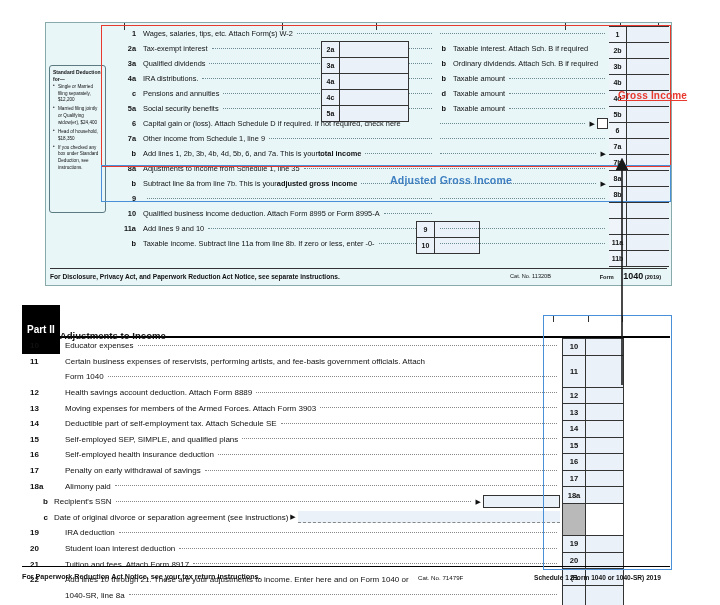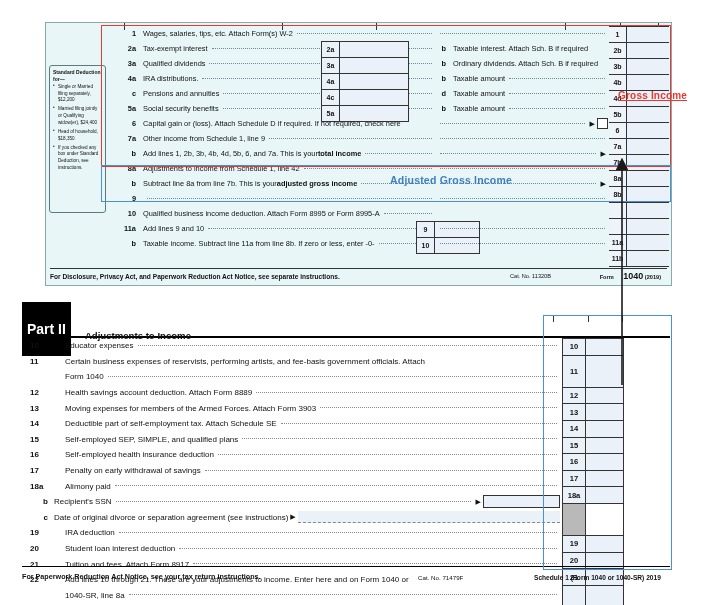--- a/index.html
+++ b/index.html
@@ -57,21 +57,21 @@
 
   .footnote{position:absolute;left:4px;right:4px;bottom:2px;height:14px;
     border-top:1px solid #333;display:flex;align-items:center;font-size:6.6px;font-weight:bold;}
   .footnote .cat{position:absolute;left:460px;font-weight:normal;font-size:5.6px;}
   .footnote .frm{position:absolute;right:6px;font-size:5.6px;}
   .footnote .frm b{font-size:9px;padding-left:8px;}
 
   
   #sched1{left:22px;top:315px;width:648px;height:268px;background:#ffffff;}
   .partbar{display:flex;align-items:center;height:14px;border-bottom:2px solid #000;}
-  .partbadge{background:#000;color:#fff;font-weight:bold;font-size:14px;padding:19px 5px;margin-right:14px;}
+  .partbadge{background:#000;color:#fff;font-weight:bold;font-size:10px;padding:19px 5px;}
   .parttitle{font-weight:bold;font-size:9.6px;margin-top:12px;}
 
   .s1row{display:flex;align-items:center;height:15.6px;font-size:8px;}
   .s1row .lnum{width:28px;text-align:left;padding-left:8px;font-weight:bold;font-size:8px;}
   .s1row .ltxt{font-size:8px;}
   .s1 .leader{border-bottom:1px dotted #888;}
 
   .s1boxes{position:absolute;left:540px;top:0;width:62px;}
   .s1box{display:flex;align-items:stretch;background:#eaf1f9;border-bottom:1px solid #333;
     border-left:1px solid #333;border-right:1px solid #333;}
@@ -161,21 +161,21 @@
           <span class="leader"></span>
         </div>
       <div class="row">
           <span class="lnum">b</span>
           <span class="ltxt">Add lines 1, 2b, 3b, 4b, 4d, 5b, 6, and 7a. This is your </span>
           <span class="ltxt bold">total income</span>
           <span class="leader"></span>
         </div>
       <div class="row">
           <span class="lnum">8a</span>
-          <span class="ltxt">Adjustments to income from Schedule 1, line 42</span>
+          <span class="ltxt">Adjustments to income from Schedule 1, line 35</span>
           <span class="leader"></span>
         </div>
       <div class="row">
           <span class="lnum">b</span>
           <span class="ltxt">Subtract line 8a from line 7b. This is your </span>
           <span class="ltxt bold">adjusted gross income</span>
           <span class="leader"></span>
         </div>
       <div class="row">
           <span class="lnum">9</span>

